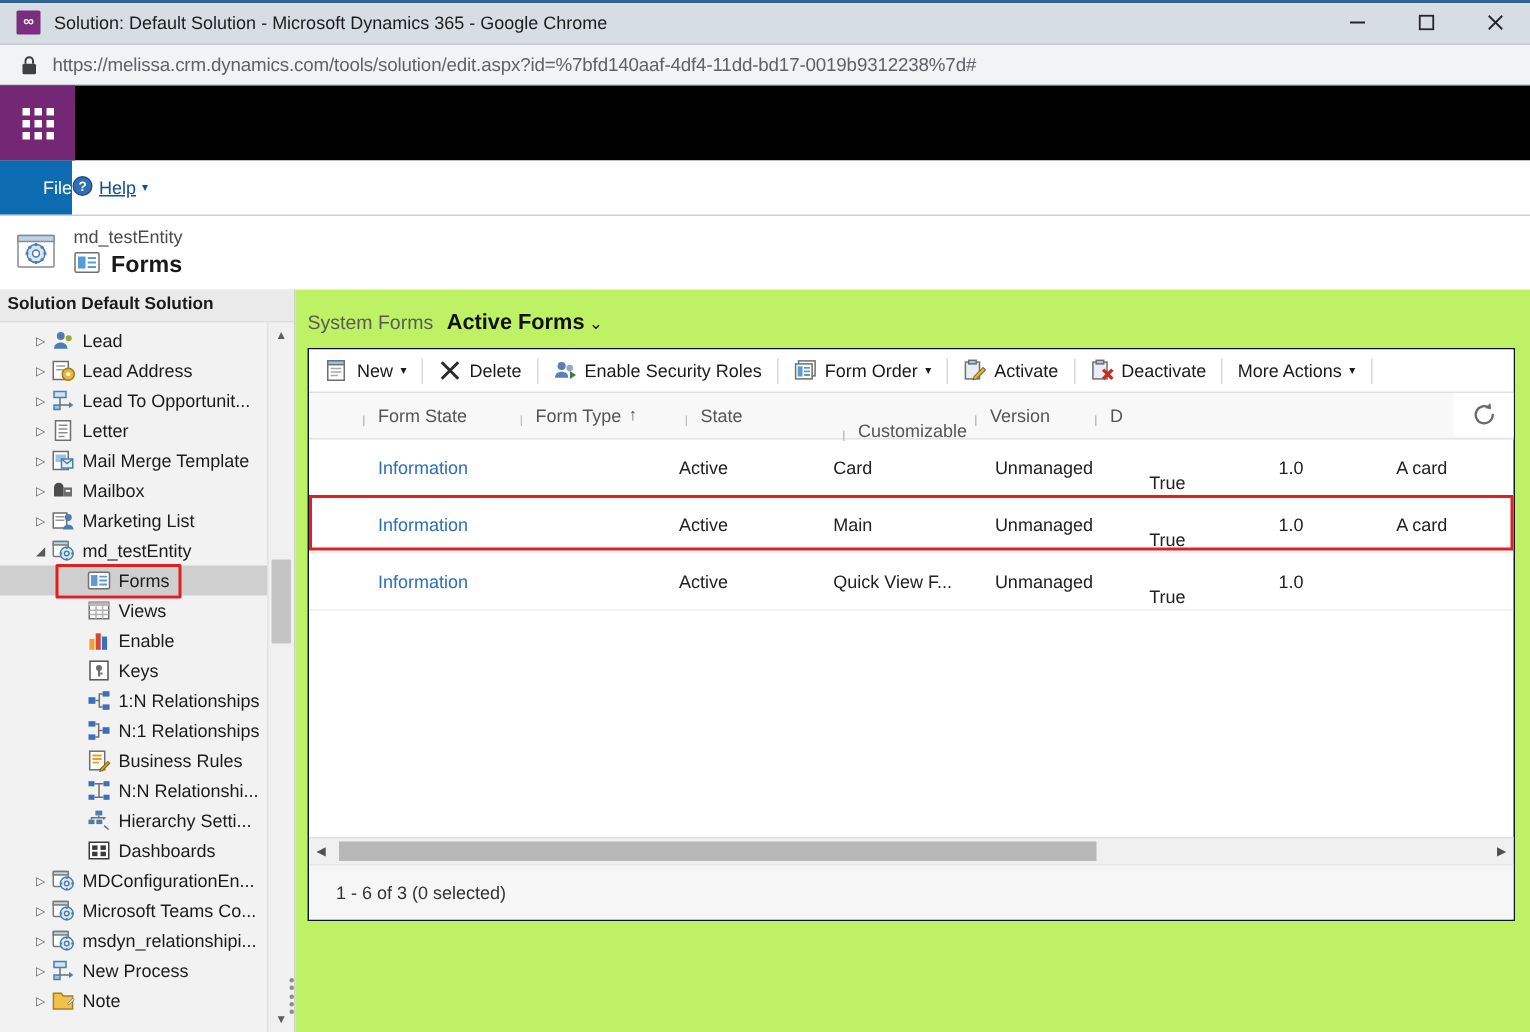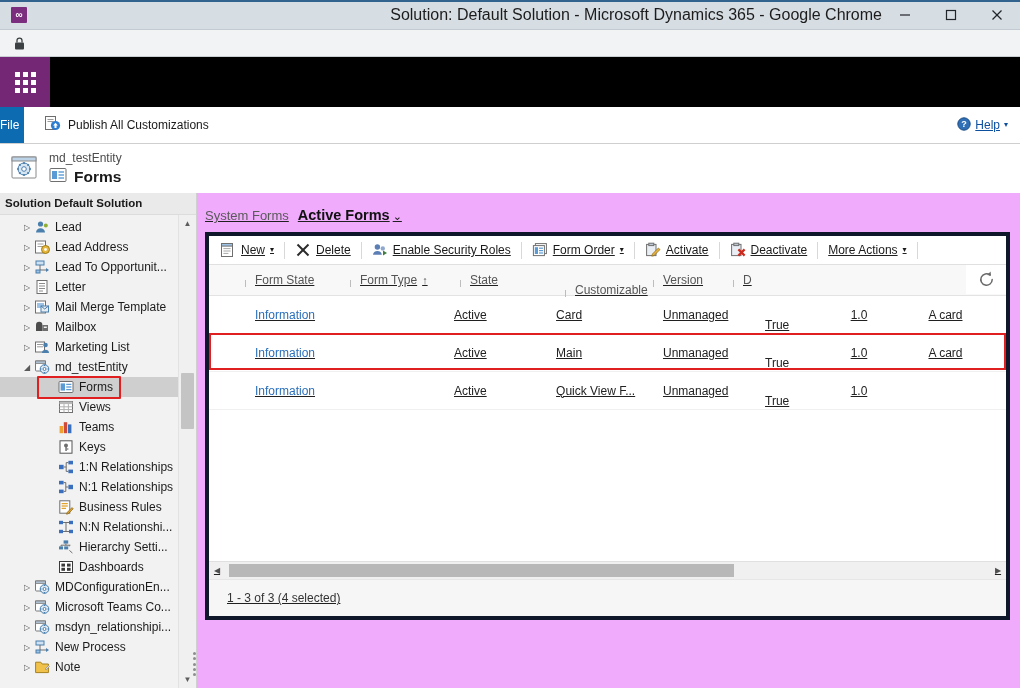--- a/index.html
+++ b/index.html
@@ -17,21 +17,21 @@
   .titlebar{
     height:29px;background:#d6dde3;display:flex;align-items:center;
     border-bottom:1px solid #c3cad1;position:relative;
   }
   .titlebar-accent{position:absolute;left:0;top:0;width:1020px;height:2px;background:#31638e;}
   .tb-icon{
     width:16px;height:16px;margin-left:11px;margin-right:9px;
     background:#7b2d7e;border-radius:1px;display:flex;align-items:center;justify-content:center;
     color:#fff;font-size:10px;line-height:10px;font-weight:bold;flex:0 0 auto;
   }
-  .tb-title{font-size:16px;color:#1c1c1c;white-space:nowrap;overflow:hidden;flex:1 1 auto;text-align:right;}
+  .tb-title{font-size:12px;color:#1c1c1c;white-space:nowrap;overflow:hidden;flex:1 1 auto;}
   .winbtns{display:flex;height:29px;flex:0 0 auto;}
   .winbtn{width:46px;height:29px;display:flex;align-items:center;justify-content:center;color:#22262a;}
   .winbtn svg{display:block;}
 
   
   .urlbar{
     height:26px;background:#f1f3f4;border-bottom:1px solid #c9ced2;
     display:flex;align-items:center;
   }
   .lock{margin-left:14px;margin-right:10px;width:11px;height:13px;flex:0 0 auto;}
@@ -46,21 +46,21 @@
   .waffle-grid i{display:block;width:5px;height:5px;background:#fff;}
   .pa-brandwrap{display:flex;align-items:center;padding:0 22px;border-right:1px solid #4a4a4a;}
   .pa-brand{color:#ffffff;font-size:18px;font-weight:400;letter-spacing:0.1px;white-space:nowrap;}
 
   
   .ribbon{
     height:36px;background:#ffffff;border-bottom:1px solid #cfcfcf;
     display:flex;align-items:stretch;
   }
   .file-tab{
-    width:24px;background:#0d6bb2;color:#fff;display:flex;align-items:center;justify-content:flex-start;
+    width:48px;background:#0d6bb2;color:#fff;display:flex;align-items:center;justify-content:flex-end;
     font-size:12px;flex:0 0 auto;
   }
   .ribbon-items{display:flex;align-items:center;flex:1 1 auto;padding-left:14px;}
   .ribbon-btn{display:flex;align-items:center;gap:7px;font-size:12px;color:#1a1a1a;padding:3px 6px;white-space:nowrap;}
   .ribbon-right{display:flex;align-items:center;padding-right:12px;}
   .help-btn{display:flex;align-items:center;gap:4px;font-size:12px;color:#0b4f9e;white-space:nowrap;}
   .help-btn .u{text-decoration:underline;}
   .caret{font-size:8px;line-height:8px;}
 
   
@@ -91,27 +91,27 @@
   .redbox{position:absolute;border:2px solid #e02020;border-radius:1px;pointer-events:none;}
 
   .nav-scrollbar{position:absolute;right:0;top:0;width:17px;height:100%;background:#f0f0f0;border-left:1px solid #e2e2e2;}
   .nav-arrow{width:17px;height:17px;display:flex;align-items:center;justify-content:center;color:#5d5d5d;font-size:8px;}
   .nav-thumb{position:absolute;left:2px;width:13px;background:#c4c4c4;border-radius:1px;}
 
   .grip{position:absolute;right:-2px;top:437px;width:5px;height:24px;display:flex;flex-direction:column;justify-content:space-between;}
   .grip i{display:block;width:3px;height:3px;background:#8d8d8d;border-radius:50%;}
 
   
-  .content{flex:1 1 auto;background:#f0abfc;position:relative;overflow:hidden;text-decoration:underline;}
+  .content{flex:1 1 auto;background:#bef264;position:relative;overflow:hidden;}
   .view-head{display:flex;align-items:baseline;gap:9px;padding:14px 0 9px 8px;}
   .view-sys{font-size:13px;color:#5a5a5a;}
   .view-name{font-size:14.5px;font-weight:bold;color:#111;}
   .view-name .vcaret{font-weight:normal;font-size:11px;margin-left:3px;}
 
-  .grid-frame{margin:0 10px 0 8px;border:4px solid #0f172a;background:#fff;height:380px;display:flex;flex-direction:column;}
+  .grid-frame{margin:0 10px 0 8px;border:1px solid #0f172a;background:#fff;height:380px;display:flex;flex-direction:column;}
   .cmdbar{height:28px;border-bottom:1px solid #e0e0e0;display:flex;align-items:center;background:#fff;padding-left:4px;}
   .cmd{display:flex;align-items:center;gap:5px;font-size:12px;color:#1a1a1a;padding:0 7px;height:28px;white-space:nowrap;}
   .cmd .cicon{width:16px;height:16px;display:flex;align-items:center;justify-content:center;flex:0 0 auto;}
   .cdiv{width:1px;height:17px;background:#d8d8d8;margin:0 3px;flex:0 0 auto;}
 
   .ghead{height:30px;background:#f8f8f8;border-bottom:1px solid #e3e3e3;display:flex;align-items:center;position:relative;}
   .gcell{font-size:12px;color:#555;white-space:nowrap;overflow:hidden;display:flex;align-items:center;position:relative;padding-left:10px;box-sizing:border-box;}
   .gcell.hsep::before{content:"";position:absolute;left:0;top:7px;height:16px;width:1px;background:#bdbdbd;}
   .gcheck{width:36px;flex:0 0 auto;}
   .c-name{width:205px;}
@@ -168,20 +168,21 @@
     </div>
   </div>
 
   <div class="urlbar">
     <span class="lock">
       <svg width="11" height="13" viewBox="0 0 11 13">
           <rect x="1" y="5.5" width="9" height="7" rx="1" fill="#3c4043"></rect>
           <path d="M3 5.5V3.6a2.5 2.5 0 0 1 5 0v1.9" fill="none" stroke="#3c4043" stroke-width="1.3"></path>
         </svg>
     </span>
+    <span class="url">https://melissa.crm.dynamics.com/tools/solution/edit.aspx?id=%7bfd140aaf-4df4-11dd-bd17-0019b9312238%7d#</span>
   </div>
 
   <div class="pa-bar">
     <div class="waffle">
       <div class="waffle-grid">
           <i></i>
           <i></i>
           <i></i>
           <i></i>
           <i></i>
@@ -189,34 +190,20 @@
           <i></i>
           <i></i>
           <i></i>
         </div>
     </div>
   </div>
 
   <div class="ribbon">
     <div class="file-tab">
       <span>File</span>
-    </div>
-    <div class="ribbon-items">
-      <div class="ribbon-btn">
-        <span class="cicon">
-          <svg width="17" height="17" viewBox="0 0 17 17">
-            <rect x="1.5" y="1.5" width="10" height="13" fill="#fdfdfd" stroke="#6d6d6d" stroke-width="1"></rect>
-            <line x1="3.5" y1="4.5" x2="9.5" y2="4.5" stroke="#9b9b9b"></line>
-            <line x1="3.5" y1="6.5" x2="9.5" y2="6.5" stroke="#9b9b9b"></line>
-            <circle cx="11.5" cy="10.5" r="4.6" fill="#2d7dd2"></circle>
-            <path d="M11.5 7.8 l2.4 2.7 h-1.4 v2.6 h-2 v-2.6 h-1.4 z" fill="#fff"></path>
-          </svg>
-        </span>
-        <span>Publish All Customizations</span>
-      </div>
     </div>
     <div class="ribbon-right">
       <div class="help-btn">
         <span class="cicon">
           <svg width="14" height="14" viewBox="0 0 14 14">
               <circle cx="7" cy="7" r="6.2" fill="#2f6fb5" stroke="#1d4e85"></circle>
               <text x="7" y="10.4" font-size="9" font-family="Liberation Sans, sans-serif" fill="#fff" text-anchor="middle" font-weight="bold">?</text>
             </svg>
         </span>
         <span class="u">Help</span>
@@ -400,21 +387,21 @@
             </div>
             <div class="tnode l2">
               <span class="twist"></span>
               <span class="ticon">
                 <svg width="16" height="16" viewBox="0 0 16 16">
                   <rect x="1.6" y="7" width="3.4" height="7.2" fill="#f0a030"></rect>
                   <rect x="5.8" y="3.2" width="3.4" height="11" fill="#d04a3a"></rect>
                   <rect x="10" y="5.4" width="3.4" height="8.8" fill="#3a6fbd"></rect>
                 </svg>
               </span>
-              <span>Teams</span>
+              <span>Enable</span>
             </div>
             <div class="tnode l2">
               <span class="twist"></span>
               <span class="ticon">
                 <svg width="16" height="16" viewBox="0 0 16 16">
                   <rect x="2" y="1.8" width="12" height="12.4" fill="#fff" stroke="#555"></rect>
                   <path d="M8 4.4a2 2 0 0 1 0 4 2 2 0 0 1 0-4z" fill="#6f6f6f"></path>
                   <rect x="7.3" y="7.6" width="1.5" height="4.4" fill="#6f6f6f"></rect>
                   <rect x="8.8" y="9.4" width="1.6" height="1.2" fill="#6f6f6f"></rect>
                 </svg>
@@ -787,20 +774,20 @@
 
         <div class="hscroll">
           <div class="hs-arrow">◀</div>
           <div class="hs-track">
             <div class="hs-thumb"></div>
           </div>
           <div class="hs-arrow">▶</div>
         </div>
 
         <div class="gridfooter">
-          <span>1 - 3 of 3 (4 selected)</span>
+          <span>1 - 6 of 3 (0 selected)</span>
         </div>
       </div>
 
     </div>
   </div>
 
 </div>
 
 </body></html>

